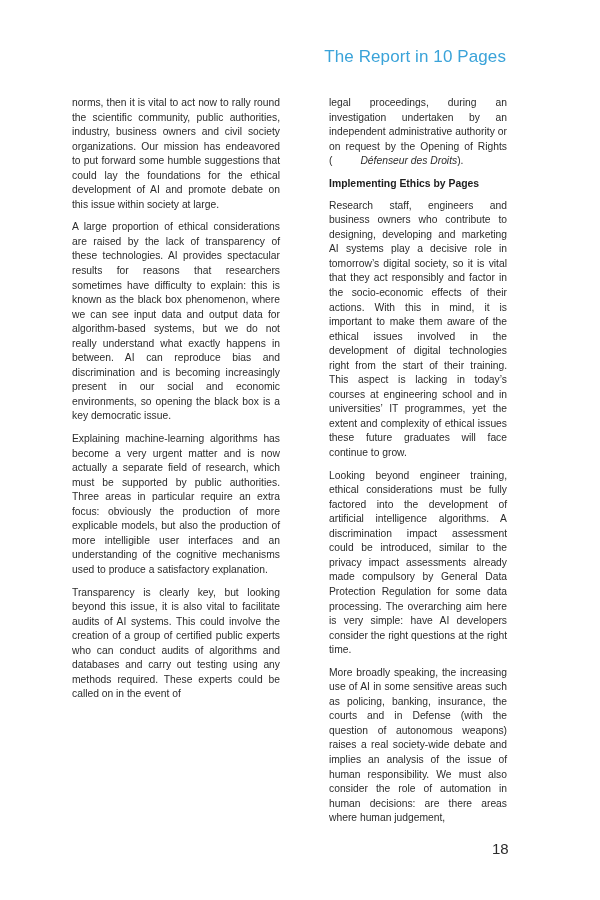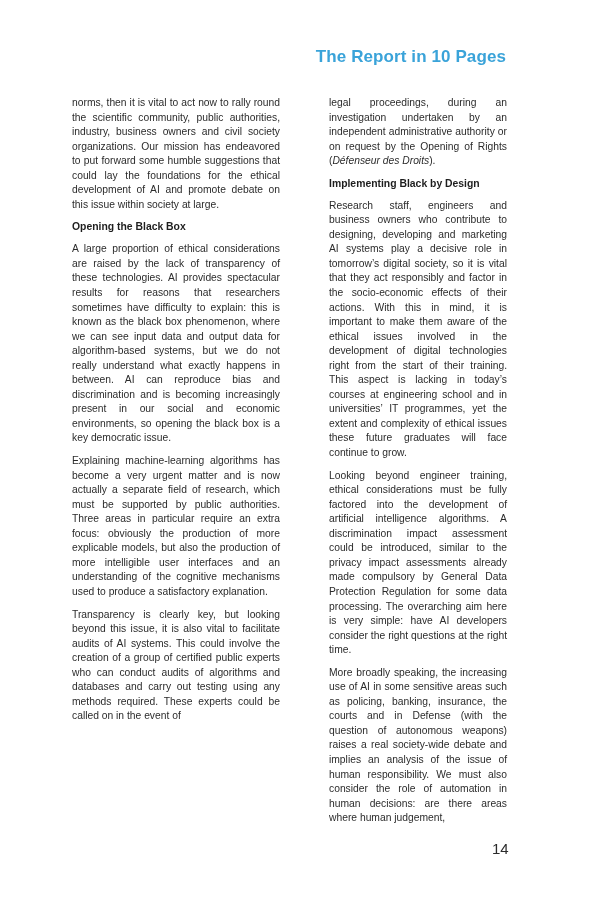--- a/index.html
+++ b/index.html
@@ -1,39 +1,38 @@
 <!DOCTYPE html>
 <html><head>
 <meta charset="utf-8">
 <style>
   html, body { margin: 0; padding: 0; background: #ffffff; }
   body { width: 600px; height: 900px; position: relative; overflow: hidden; font-family: "Liberation Sans", sans-serif; color: #2b2b2b; }
-  .header-title { position: absolute; top: 47px; right: 94px; font-size: 17px; font-weight: bold; color: #3aa3d9; letter-spacing: 0.1px; }
+  .header-title { position: absolute; top: 47px; right: 94px; font-size: 17px; font-weight: normal; color: #3aa3d9; letter-spacing: 0.1px; }
   .col { position: absolute; top: 96px; width: 208px; font-size: 10.3px; line-height: 14.55px; text-align: justify; }
   .col-left { left: 72px; }
   .col-right { left: 329px; width: 178px; }
   .col p { margin: 0 0 8px 0; hyphens: none; }
   .col h3 { margin: 4px 0 8px 0; font-size: 10.4px; font-weight: bold; color: #1e1e1e; line-height: 14px; }
   .page-number { position: absolute; top: 840px; left: 492px; font-size: 15px; color: #2b2b2b; }
-  em { font-style: italic; }
+  em { font-style: italic; padding-left: 28px; }
 </style>
 </head>
 <body>
 
 <div class="header-title">The Report in 10 Pages</div>
 
 <div class="col col-left">
   <p>norms, then it is vital to act now to rally round the scientific community, public authorities, industry, business owners and civil society organizations. Our mission has endeavored to put forward some humble suggestions that could lay the foundations for the ethical development of AI and promote debate on this issue within society at large.</p>
-  <h3>Opening the Black Box</h3>
   <p>A large proportion of ethical considerations are raised by the lack of transparency of these technologies. AI provides spectacular results for reasons that researchers sometimes have difficulty to explain: this is known as the black box phenomenon, where we can see input data and output data for algorithm-based systems, but we do not really understand what exactly happens in between. AI can reproduce bias and discrimination and is becoming increasingly present in our social and economic environments, so opening the black box is a key democratic issue.</p>
   <p>Explaining machine-learning algorithms has become a very urgent matter and is now actually a separate field of research, which must be supported by public authorities. Three areas in particular require an extra focus: obviously the production of more explicable models, but also the production of more intelligible user interfaces and an understanding of the cognitive mechanisms used to produce a satisfactory explanation.</p>
   <p>Transparency is clearly key, but looking beyond this issue, it is also vital to facilitate audits of AI systems. This could involve the creation of a group of certified public experts who can conduct audits of algorithms and databases and carry out testing using any methods required. These experts could be called on in the event of</p>
 </div>
 
 <div class="col col-right">
   <p><span>legal proceedings, during an investigation undertaken by an independent administrative authority or on request by the Opening of Rights (</span><em>Défenseur des Droits</em><span>).</span></p>
-  <h3>Implementing Black by Design</h3>
+  <h3>Implementing Ethics by Pages</h3>
   <p>Research staff, engineers and business owners who contribute to designing, developing and marketing AI systems play a decisive role in tomorrow’s digital society, so it is vital that they act responsibly and factor in the socio-economic effects of their actions. With this in mind, it is important to make them aware of the ethical issues involved in the development of digital technologies right from the start of their training. This aspect is lacking in today’s courses at engineering school and in universities’ IT programmes, yet the extent and complexity of ethical issues these future graduates will face continue to grow.</p>
   <p>Looking beyond engineer training, ethical considerations must be fully factored into the development of artificial intelligence algorithms. A discrimination impact assessment could be introduced, similar to the privacy impact assessments already made compulsory by General Data Protection Regulation for some data processing. The overarching aim here is very simple: have AI developers consider the right questions at the right time.</p>
   <p>More broadly speaking, the increasing use of AI in some sensitive areas such as policing, banking, insurance, the courts and in Defense (with the question of autonomous weapons) raises a real society-wide debate and implies an analysis of the issue of human responsibility. We must also consider the role of automation in human decisions: are there areas where human judgement,</p>
 </div>
 
-<div class="page-number">14</div>
+<div class="page-number">18</div>
 
 </body></html>

